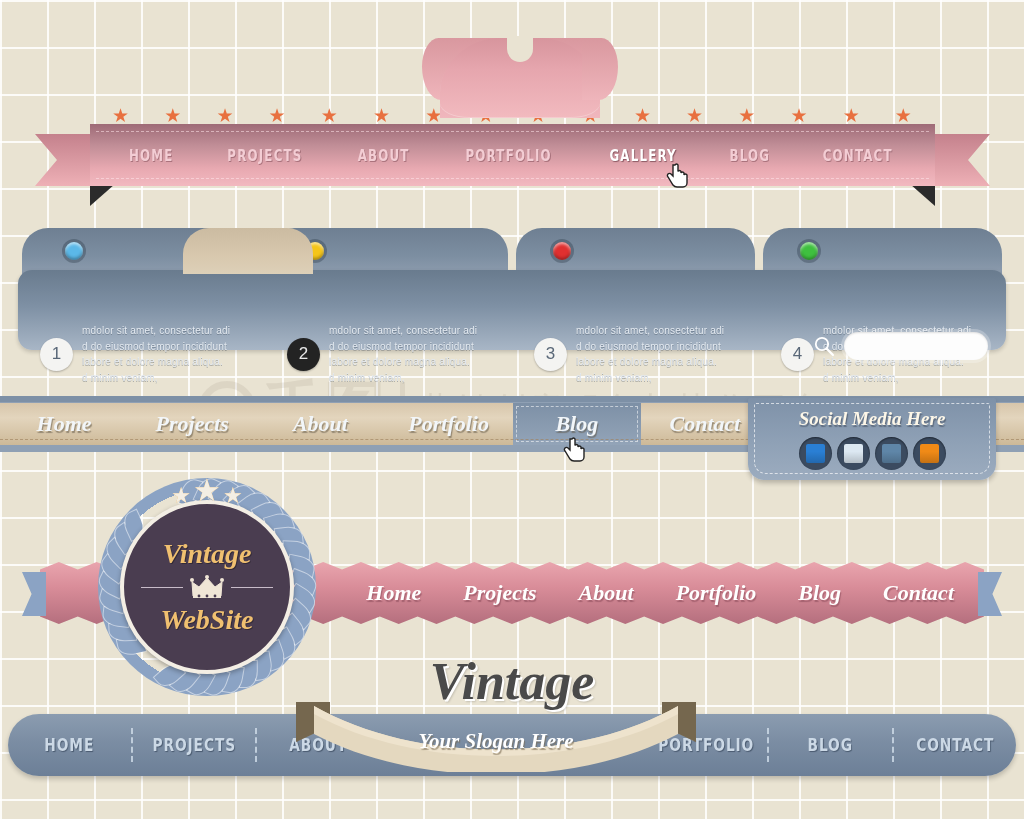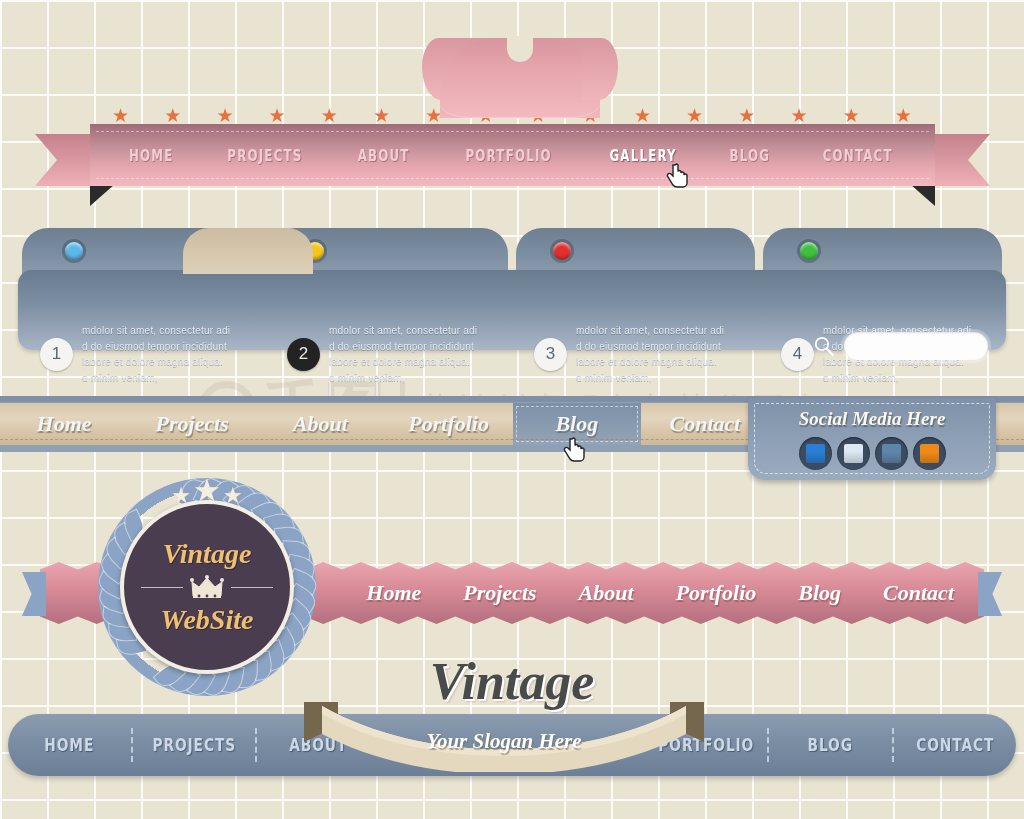--- a/index.html
+++ b/index.html
@@ -301,21 +301,21 @@
   }
   #bottom-bar .bb-item {
     flex: 1; text-align: center; cursor: pointer;
     font-family: "DejaVu Sans Condensed","Liberation Sans", sans-serif;
     font-weight: bold; font-size: 17px; letter-spacing: 1px; color: #ccd9e6;
     text-shadow: 1px 1px 1px rgba(45,60,80,.6); transform: scaleX(.9);
   }
   #bottom-bar .bb-sep { width: 0; height: 34px; border-left: 2px dashed #ccd9e6; opacity: .85; }
   #bottom-bar .bb-gap { flex: 0 0 265px; }
 
-  #slogan-banner { position: absolute; left: 304px; top: 700px; width: 400px; height: 72px; z-index: 14; }
+  #slogan-banner { position: absolute; left: 296px; top: 700px; width: 400px; height: 72px; z-index: 14; }
   #slogan-banner .sb-arc {
     position: absolute; left: 0; top: 0; width: 400px; height: 72px;
   }
   #slogan-text {
     position: absolute; left: 0; right: 0; top: 29px; text-align: center;
     font-family: "Liberation Serif", serif; font-style: italic; font-weight: bold;
     font-size: 21px; color: #ffffff; text-shadow: 1px 2px 1px rgba(120,105,80,.6);
     z-index: 3;
   }
 </style>

